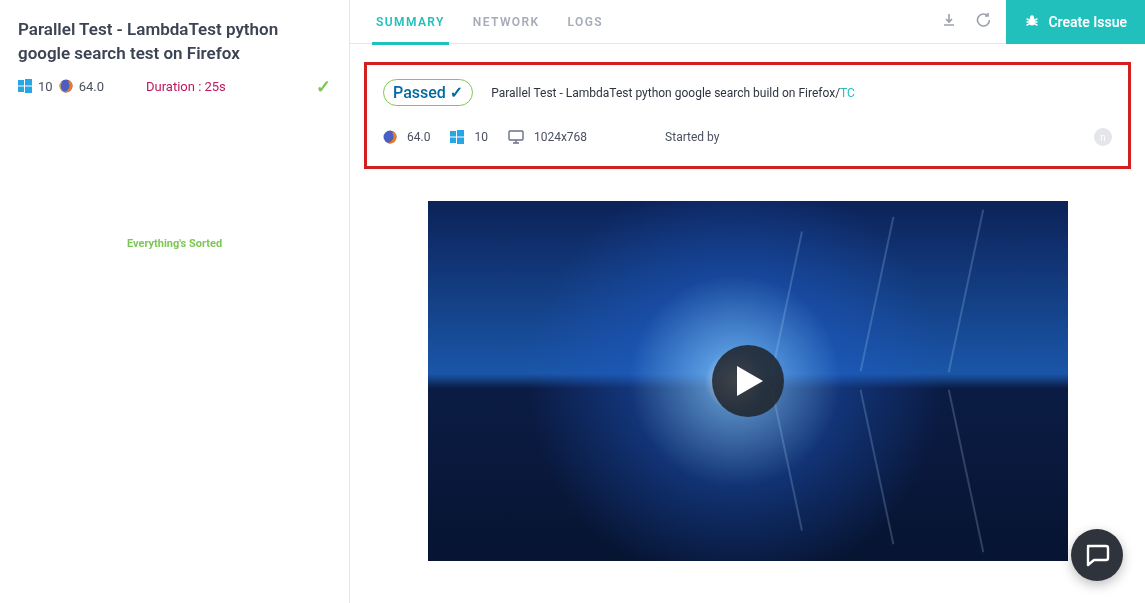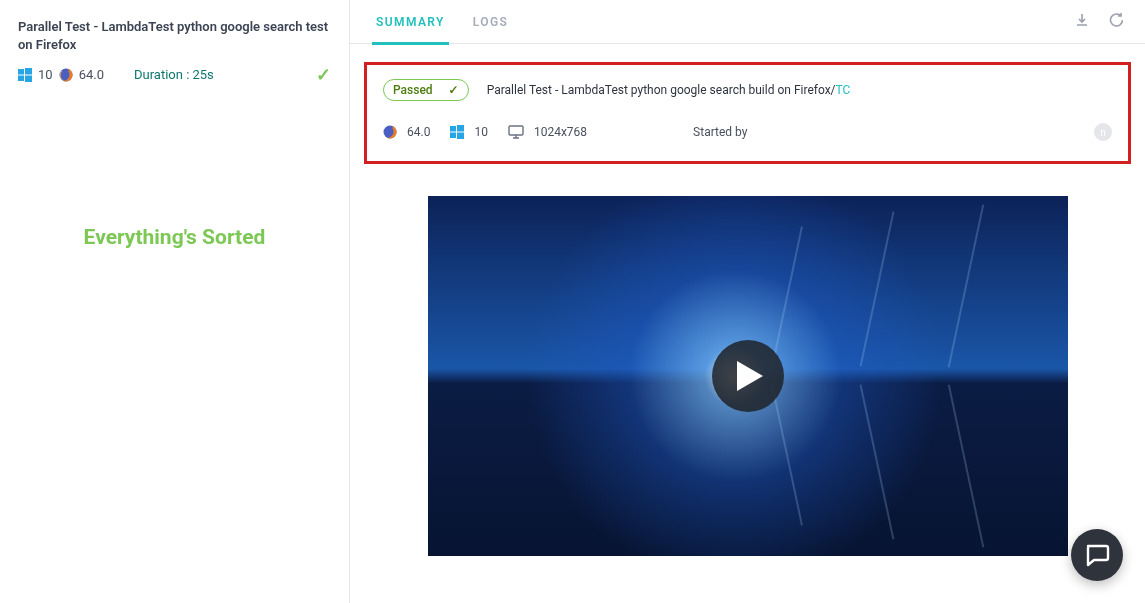--- a/index.html
+++ b/index.html
@@ -1,39 +1,39 @@
 <!DOCTYPE html>
 <html><head>
 <meta charset="utf-8">
 <style>
 *{box-sizing:border-box;margin:0;padding:0;font-family:-apple-system,BlinkMacSystemFont,'Segoe UI',Roboto,Arial,sans-serif}
 body{background:#f5f6f8;width:1145px;height:603px;overflow:hidden;position:relative}
 .layout{display:flex;height:100%}
 .sidebar{width:350px;background:#fff;border-right:1px solid #e4e6ea;padding:18px 18px 0 18px}
-.test-title{color:#3c4454;font-size:13px;font-weight:600;line-height:1.4}
+.test-title{color:#3c4454;font-size:17px;font-weight:600;line-height:1.4}
 .meta-row{display:flex;align-items:center;margin-top:10px;gap:6px;font-size:13px;color:#4a5060}
-.meta-row .dur{margin-left:24px;color:#0f766e}
+.meta-row .dur{margin-left:36px;color:#be185d}
 .meta-row .check{margin-left:auto;color:#7dc855;font-size:18px;font-weight:bold}
 .win-icon{display:inline-flex;width:14px;height:14px}
 .ff-icon{display:inline-flex;width:14px;height:14px}
-.sorted{color:#7dc855;font-weight:700;font-size:21px;text-align:center;margin-top:140px}
+.sorted{color:#7dc855;font-weight:700;font-size:11px;text-align:center;margin-top:140px}
 .main{flex:1;background:#fff;display:flex;flex-direction:column}
 .tabs{display:flex;align-items:center;border-bottom:1px solid #e4e6ea;height:44px;padding:0 12px}
 .tab{font-size:12px;font-weight:600;letter-spacing:1.4px;color:#a5acb8;padding:16px 14px;height:44px;display:flex;align-items:center;cursor:pointer;position:relative}
 .tab.active{color:#22c0bd}
 .tab.active::after{content:"";position:absolute;left:10px;right:10px;bottom:-1px;height:3px;background:#22c0bd}
 .tab-spacer{flex:1}
 .tab-icon{color:#9aa1ad;padding:0 10px;cursor:pointer;font-size:14px}
 .create-btn{background:#22c0bd;color:#fff;font-size:14px;font-weight:600;height:44px;display:flex;align-items:center;padding:0 18px;gap:8px;cursor:pointer;margin-left:6px;margin-right:-12px}
 .highlight-box{margin:18px 14px 0 14px;border:3px solid #d22020;padding:14px 16px 20px 16px}
-.status-pill{display:inline-flex;align-items:center;gap:16px;border:1px solid #7dc855;color:#4d7c0f;font-size:12px;font-weight:500;padding:3px 9px;border-radius:14px}
+.status-pill{display:inline-flex;align-items:center;gap:4px;border:1px solid #7dc855;color:#0369a1;font-size:16px;font-weight:500;padding:3px 9px;border-radius:14px}
 .run-title{display:inline;margin-left:18px;font-size:12px;color:#2e3440;vertical-align:middle}
 .run-title .link{color:#22c0bd}
 .spec-row{display:flex;align-items:center;gap:10px;margin-top:22px;font-size:12px;color:#4a5060}
-.spec-row .started{margin-left:96px}
+.spec-row .started{margin-left:68px}
 .spec-row .tag{margin-left:auto;width:18px;height:18px;border-radius:50%;background:#e4e6ea;color:#fff;font-size:10px;display:flex;align-items:center;justify-content:center}
 .video{margin:32px auto 0 auto;width:640px;height:360px;position:relative;background:linear-gradient(180deg,#0a1640 0%,#0a1640 50%,#04102e 100%);overflow:hidden}
 .video::before{content:"";position:absolute;inset:0;background:radial-gradient(circle at 48% 50%,rgba(255,255,255,.95) 0%,rgba(120,190,255,.65) 8%,rgba(30,90,200,.4) 28%,rgba(10,30,90,0) 55%),linear-gradient(180deg,#0c2258 0%,#1a56a8 48%,#0b1c44 52%,#071432 100%)}
 .v-lines{position:absolute;inset:0}
 .v-lines span{position:absolute;background:rgba(180,220,255,.22);transform-origin:50% 50%}
 .v-lines .l1{left:56%;top:8%;width:2px;height:40%;transform:rotate(12deg)}
 .v-lines .l2{left:70%;top:4%;width:2px;height:44%;transform:rotate(12deg)}
 .v-lines .l3{left:84%;top:2%;width:2px;height:46%;transform:rotate(12deg)}
 .v-lines .l4{left:56%;top:52%;width:2px;height:40%;transform:rotate(-12deg)}
 .v-lines .l5{left:70%;top:52%;width:2px;height:44%;transform:rotate(-12deg)}
@@ -71,33 +71,44 @@
       <span>64.0</span>
       <span class="dur">Duration : 25s</span>
       <span class="check">✓</span>
     </div>
     <div class="sorted">Everything's Sorted</div>
   </aside>
 
   <main class="main">
     <nav class="tabs">
       <div class="tab active">SUMMARY</div>
+      <div class="tab">NETWORK</div>
       <div class="tab">LOGS</div>
       <div class="tab-spacer"></div>
       <span class="tab-icon">
         <svg width="14" height="14" viewBox="0 0 14 14" fill="none" stroke="#9aa1ad" stroke-width="1.6">
             <path d="M7 1v8M4 6l3 3 3-3M2 12h10"></path>
           </svg>
       </span>
       <span class="tab-icon">
         <svg width="14" height="14" viewBox="0 0 14 14" fill="none" stroke="#9aa1ad" stroke-width="1.6">
             <path d="M12 3a6 6 0 1 0 1.5 4"></path>
             <path d="M12 0v3H9"></path>
           </svg>
       </span>
+      <div class="create-btn">
+        <span>
+          <svg width="16" height="16" viewBox="0 0 16 16" fill="#fff">
+              <ellipse cx="8" cy="9.5" rx="3.2" ry="4"></ellipse>
+              <circle cx="8" cy="5.2" r="2"></circle>
+              <path d="M3 7l2 1M3 10h2M3 13l2-1M13 7l-2 1M13 10h-2M13 13l-2-1" stroke="#fff" stroke-width="1.4" stroke-linecap="round"></path>
+            </svg>
+        </span>
+        <span>Create Issue</span>
+      </div>
     </nav>
 
     <div class="highlight-box">
       <div style="display:flex;align-items:center">
         <span class="status-pill">
           <span>Passed</span>
           <span style="font-weight:bold">✓</span>
         </span>
         <span class="run-title">
           <span>Parallel Test - LambdaTest python google search build on Firefox/</span><span class="link">TC</span>

